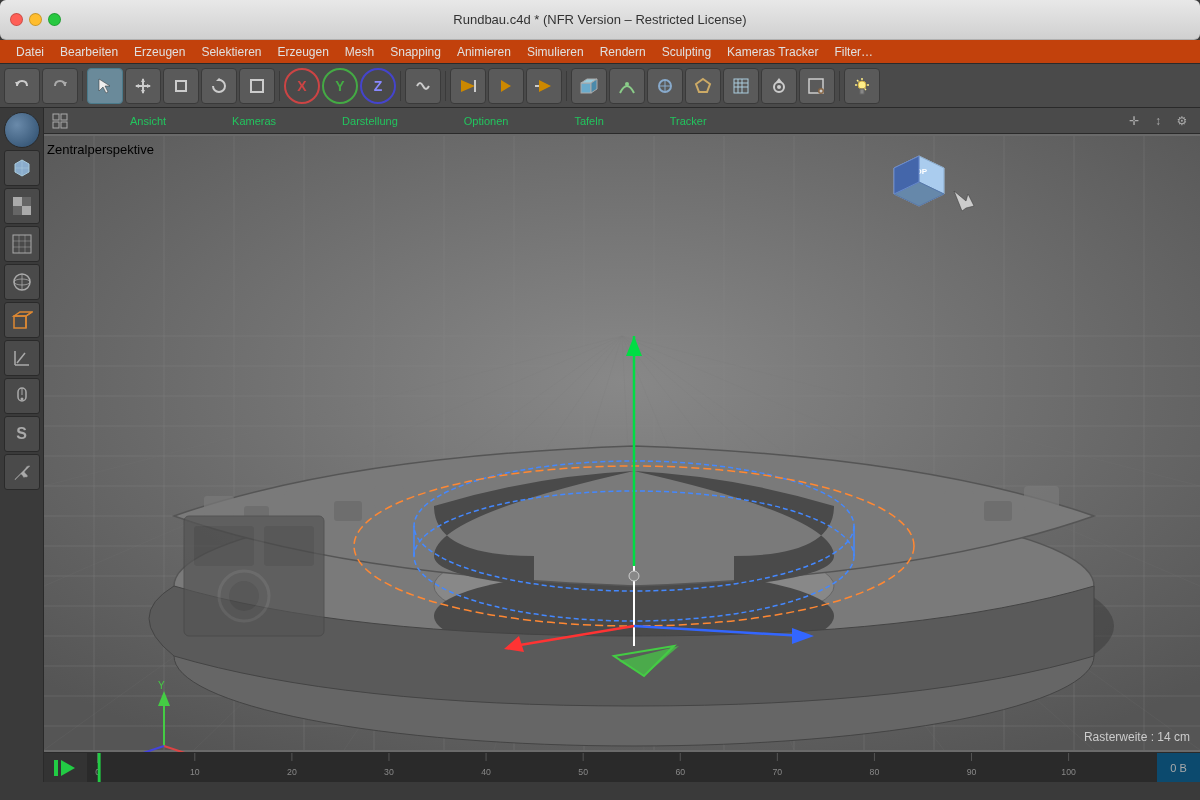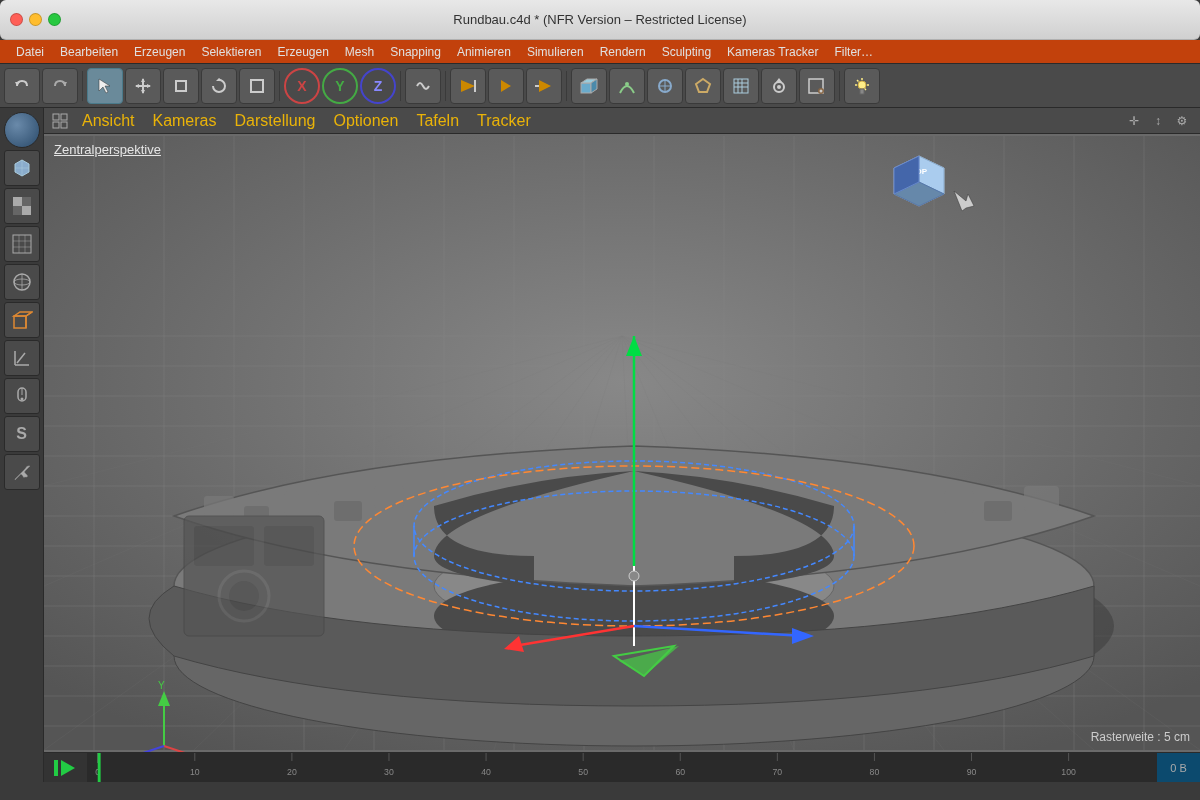--- a/index.html
+++ b/index.html
@@ -164,24 +164,25 @@
       height: 26px;
       background: #4a4a4a;
       display: flex;
       align-items: center;
       padding: 0 8px;
       gap: 2px;
       border-bottom: 1px solid #2a2a2a;
     }
     .vp-toolbar-btn {
       padding: 2px 8px;
-      color: #eab308;
-      font-size: 16px;
+      color: #22c55e;
+      font-size: 11px;
       cursor: pointer;
       border-radius: 3px;
+      margin-left: 48px;
     }
     .vp-icons {
       margin-left: auto;
       display: flex;
       gap: 4px;
       align-items: center;
     }
     .vp-icon-btn {
       width: 20px;
       height: 20px;
@@ -197,24 +198,23 @@
       flex: 1;
       position: relative;
       overflow: hidden;
       background: #6a6a6a;
     }
 
     
     #viewport-label {
       position: absolute;
       top: 8px;
-      left: 10px;
+      left: 3px;
       font-size: 13px;
-      color: #e5e5e5;
-      text-decoration: underline;
+      color: #000000;
     }
 
     
     #raster-info {
       position: absolute;
       bottom: 8px;
       right: 10px;
       font-size: 12px;
       color: #ccc;
     }
@@ -677,21 +677,21 @@
           <text x="25" y="18" fill="#fff" font-size="8" font-family="Arial" text-anchor="middle" font-weight="bold">TOP</text>
 
           <polygon points="0,12 25,0 25,26 0,38" fill="#4466aa" stroke="#6688cc" stroke-width="1"></polygon>
 
           <polygon points="68,55 60,35 72,45 74,38 80,50 72,52" fill="#cccccc" stroke="#333" stroke-width="0.5"></polygon>
         </g>
       </svg>
 
       <div id="viewport-label">Zentralperspektive</div>
 
-      <div id="raster-info">Rasterweite : 5 cm</div>
+      <div id="raster-info">Rasterweite : 14 cm</div>
     </div>
 
     <div id="timeline">
       <div id="timeline-play-area">
         <svg width="26" height="20" viewBox="0 0 26 20">
           <rect x="1" y="2" width="4" height="16" fill="#22cc44"></rect>
           <polygon points="8,2 22,10 8,18" fill="#22cc44"></polygon>
         </svg>
       </div>
       <div id="timeline-track">

